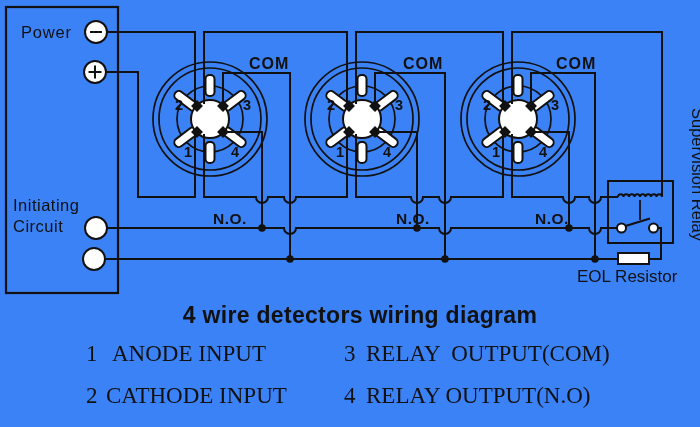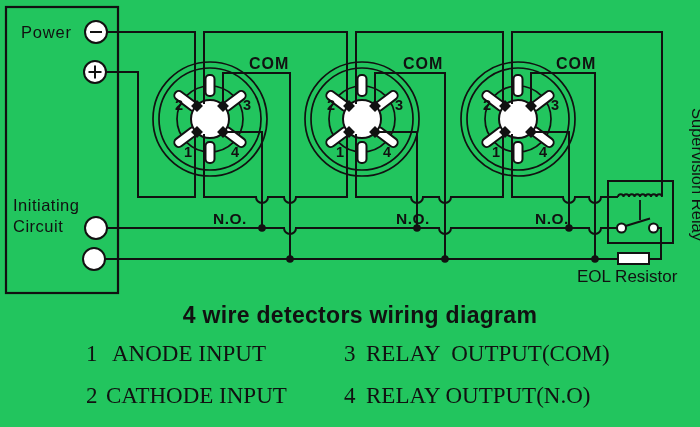--- a/index.html
+++ b/index.html
@@ -1,16 +1,16 @@
 <!DOCTYPE html>
 <html><head>
 <meta charset="utf-8">
 <style>
   html,body{margin:0;padding:0;background:#ffffff;}
-  .stage{position:relative;width:700px;height:427px;background:#22c55e;overflow:hidden;
+  .stage{position:relative;width:700px;height:427px;background:#3b82f6;overflow:hidden;
          font-family:"Liberation Sans", sans-serif;}
   svg text{user-select:none;}
   .lbl-sans{font-family:"Liberation Sans", sans-serif;fill:#111;}
   .lbl-serif{font-family:"Liberation Serif", serif;fill:#111;white-space:pre;}
 </style>
 </head>
 <body>
 
 <div class="stage">
 <svg width="700" height="427" viewBox="0 0 700 427" xmlns="http://www.w3.org/2000/svg">

